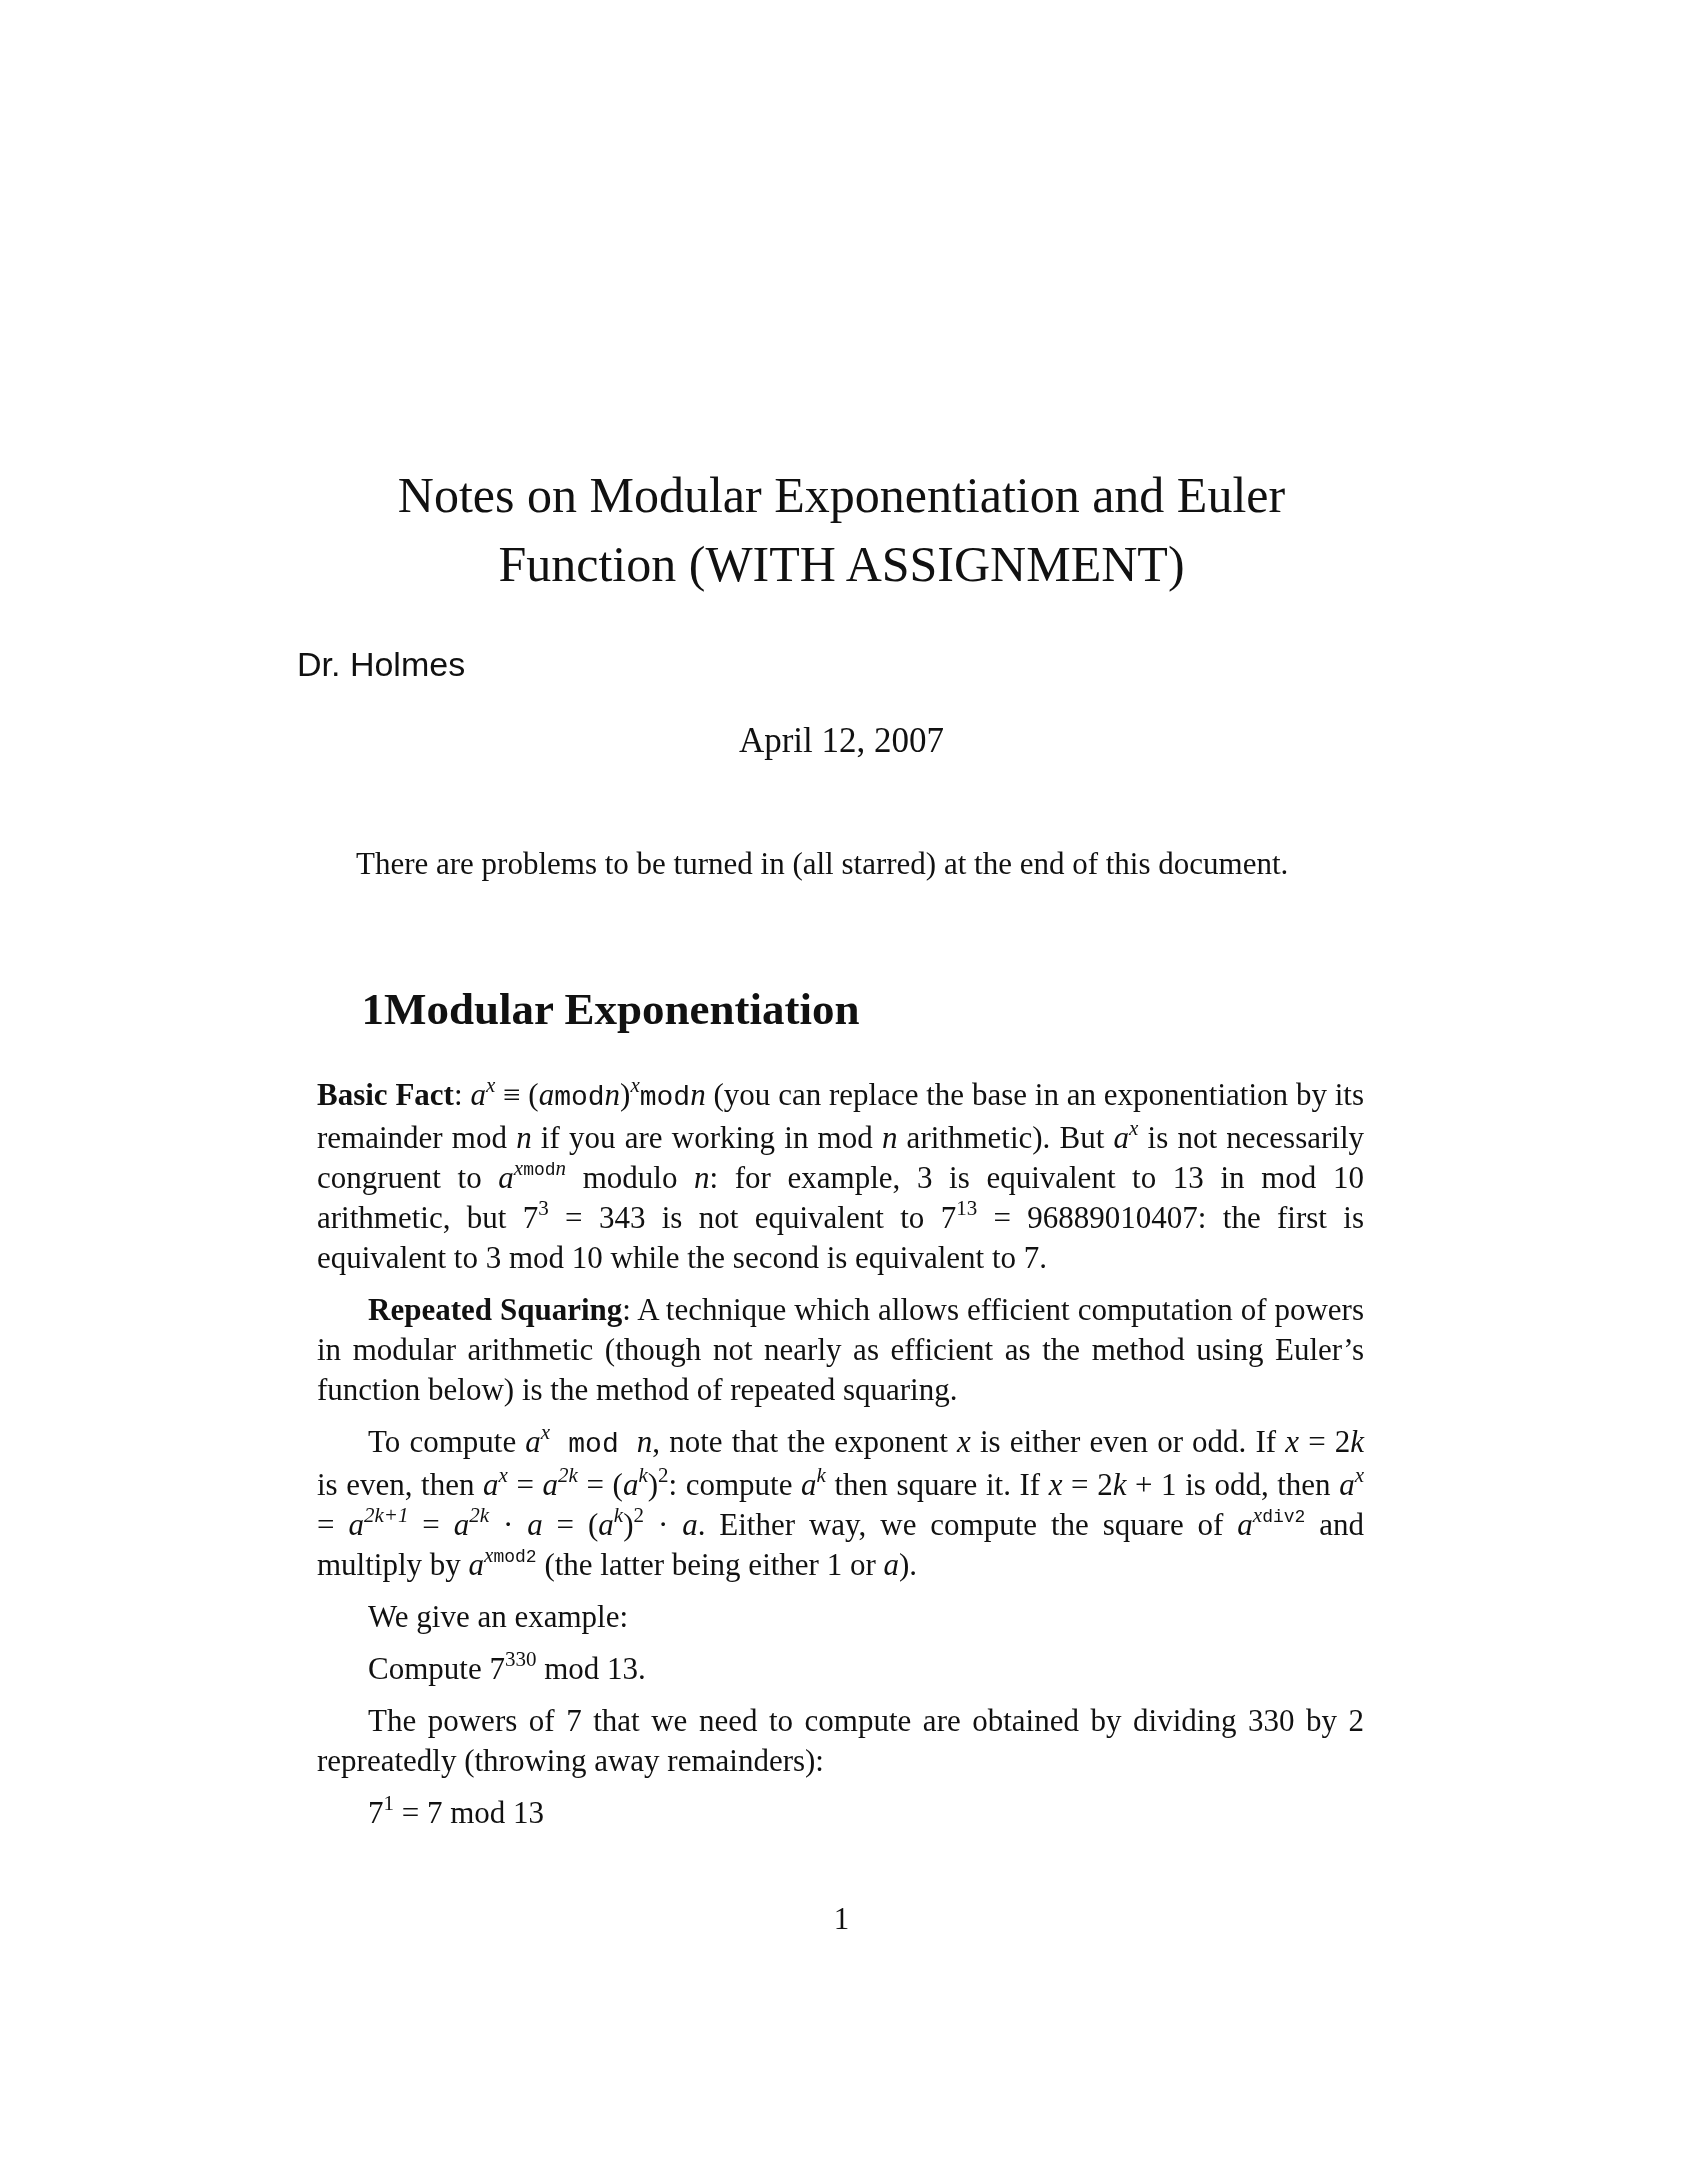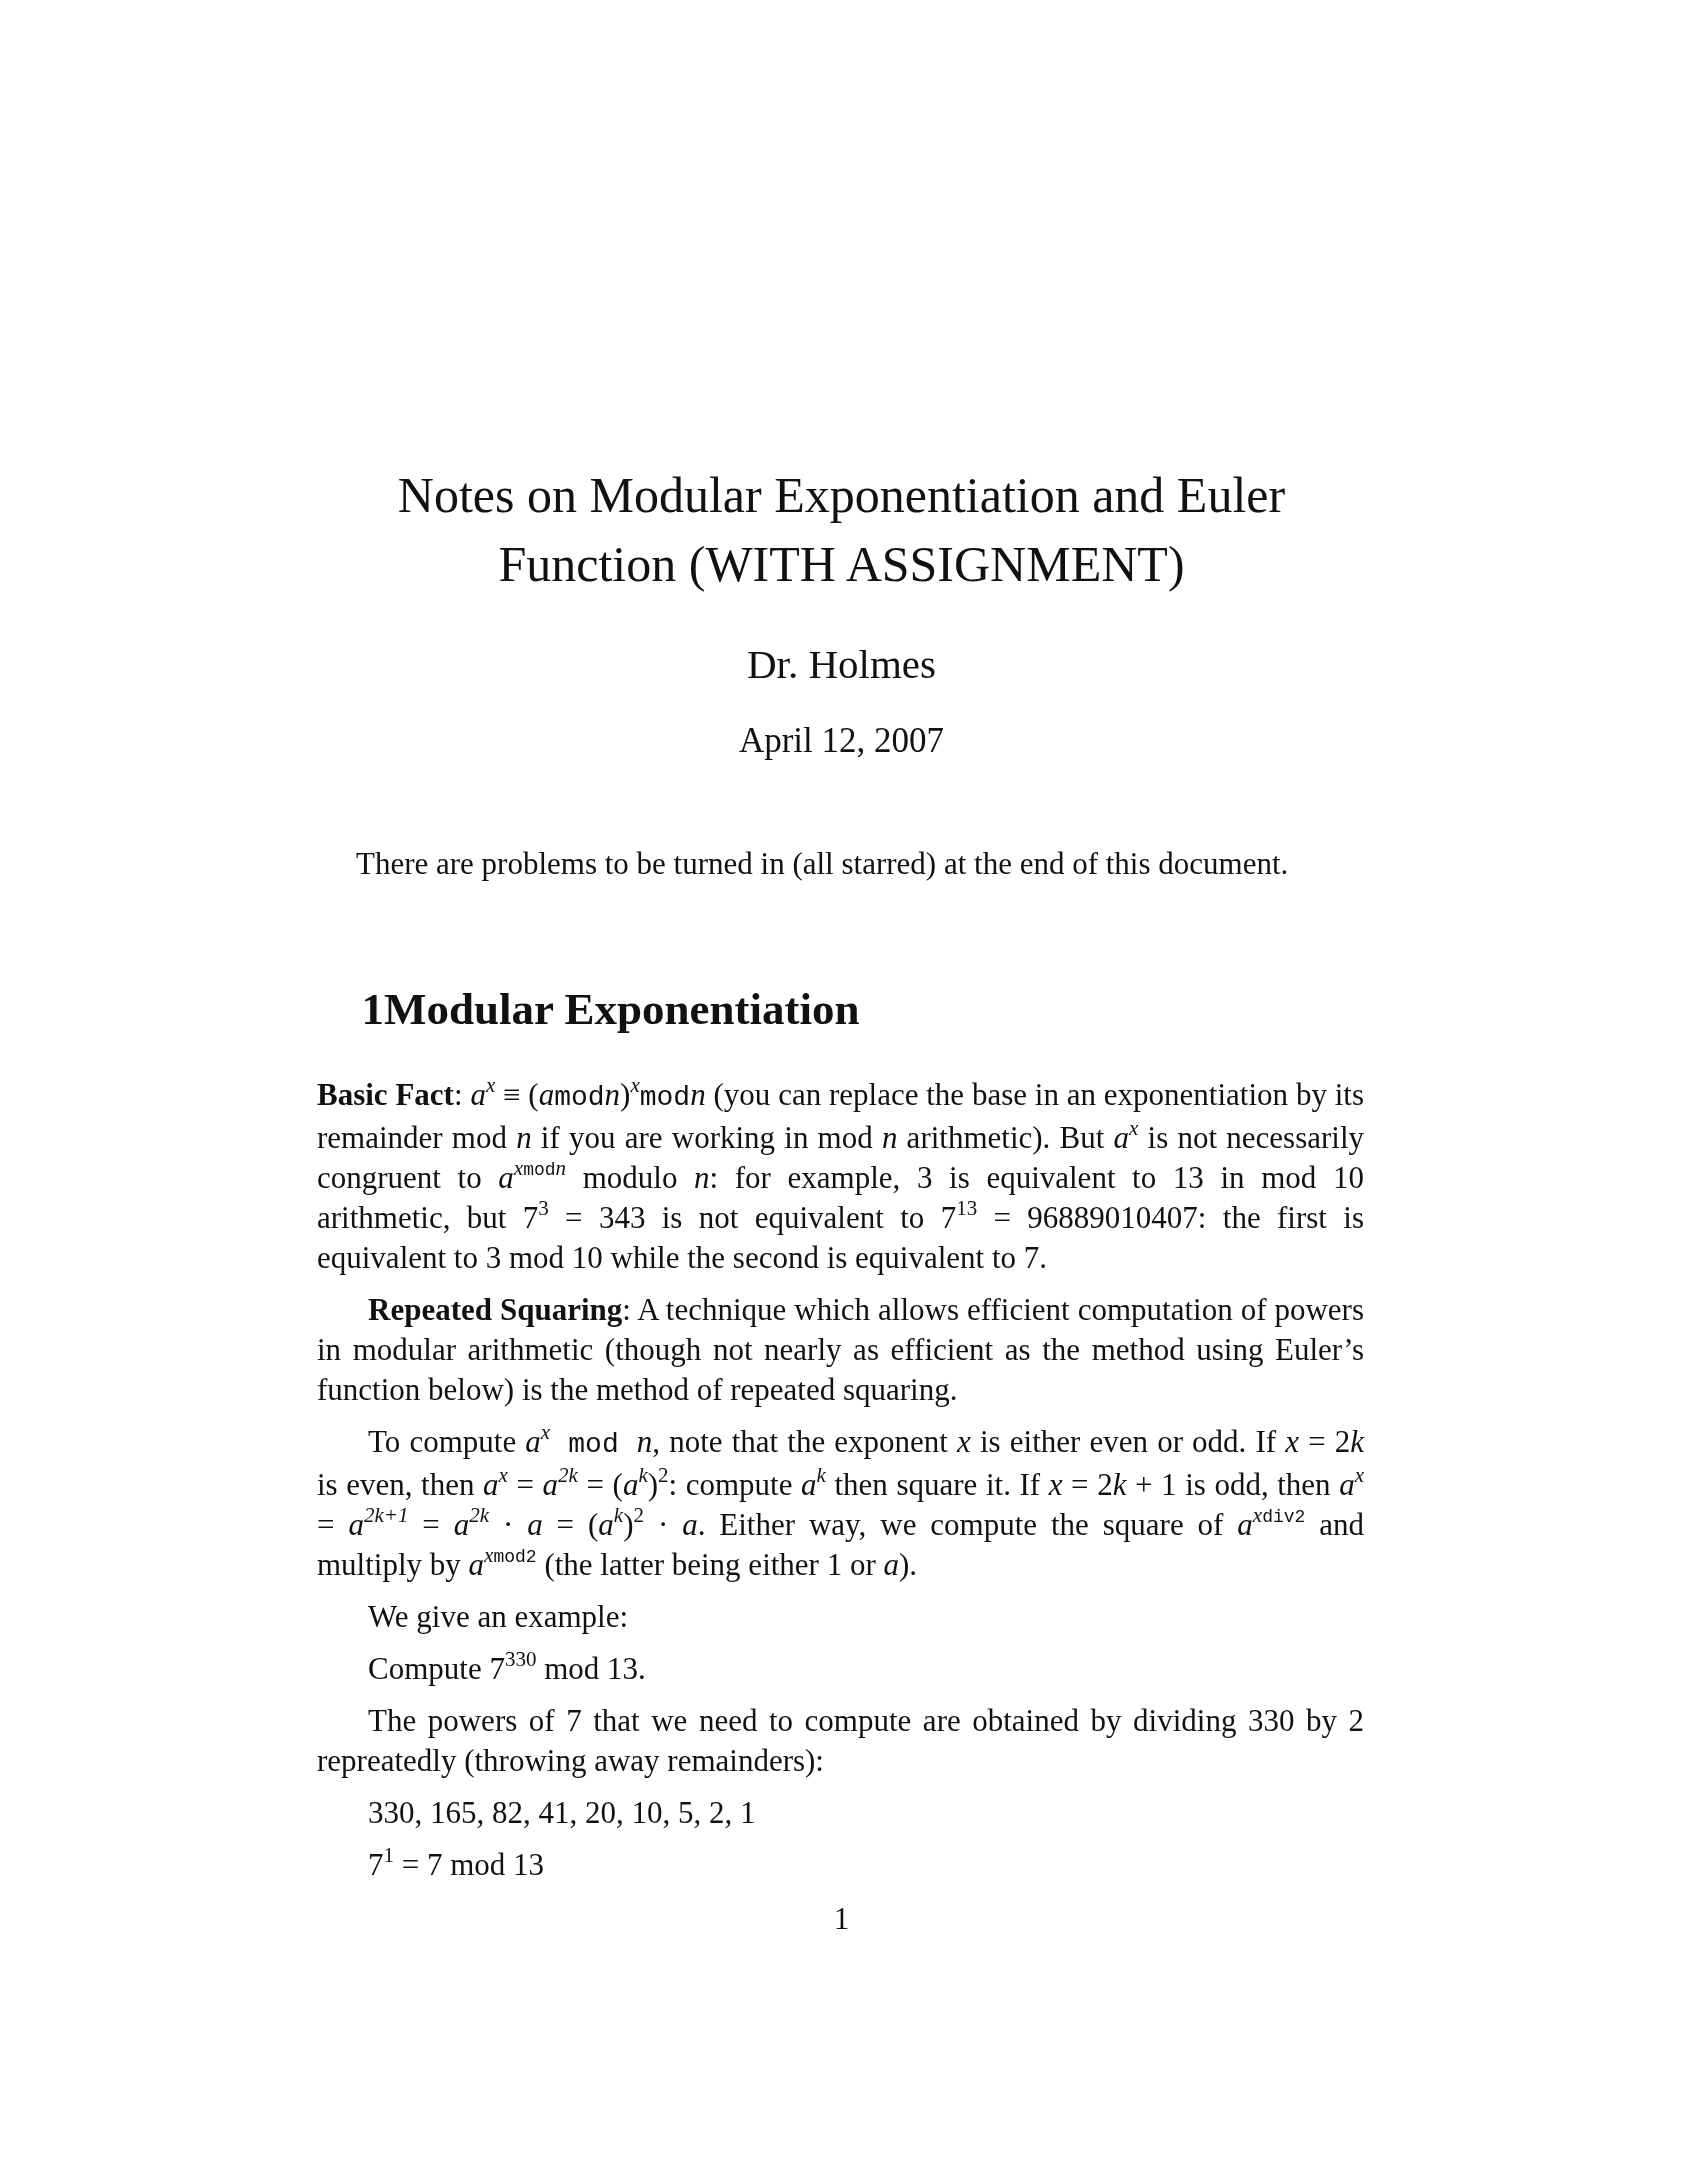--- a/index.html
+++ b/index.html
@@ -9,22 +9,22 @@
     color: #111111;
   }
   .page { position: absolute; left: 0; top: 0; width: 1587px; height: 2178px; background: #fff; }
   .title {
     position: absolute; left: 297px; width: 1089px; top: 461px;
     text-align: center; font-size: 50px; line-height: 69px; font-weight: normal;
     font-family: "Liberation Serif", "DejaVu Serif", serif; letter-spacing: 0px;
   }
   .author {
     position: absolute; left: 297px; width: 1089px; top: 642px;
-    text-align: center; font-size: 41px; line-height: 44px;
-    font-family: Liberation Serif, serif;
+    font-size: 34px; line-height: 44px;
+    font-family: Liberation Sans, sans-serif;
   }
   .date {
     position: absolute; left: 297px; width: 1089px; top: 719px;
     text-align: center; font-size: 35px; line-height: 44px;
     font-family: "Liberation Serif", serif;
   }
   .body-text {
     position: absolute; left: 305px; width: 1071px;
     font-family: "Liberation Serif", serif;
     font-size: 31px; line-height: 40px; text-align: justify;
@@ -76,21 +76,20 @@
     <p class="indent"><b>Repeated Squaring</b><span>: A technique which allows efficient computation of powers in modular arithmetic (though not nearly as efficient as the method using Euler’s function below) is the method of repeated squaring.</span></p>
 
     <p class="indent"><span>To compute </span><span class="math">a</span><sup class="math">x</sup><span class="tt"> mod </span><span class="math">n</span><span>, note that the exponent </span><span class="math">x</span><span> is either even or odd. If </span><span class="math">x</span><span> = 2</span><span class="math">k</span><span> is even, then </span><span class="math">a</span><sup class="math">x</sup><span> = </span><span class="math">a</span><sup class="math">2k</sup><span> = (</span><span class="math">a</span><sup class="math">k</sup><span>)</span><sup>2</sup><span>: compute </span><span class="math">a</span><sup class="math">k</sup><span> then square it. If </span><span class="math">x</span><span> = 2</span><span class="math">k</span><span> + 1 is odd, then </span><span class="math">a</span><sup class="math">x</sup><span> = </span><span class="math">a</span><sup class="math">2k+1</sup><span> = </span><span class="math">a</span><sup class="math">2k</sup><span> · </span><span class="math">a</span><span> = (</span><span class="math">a</span><sup class="math">k</sup><span>)</span><sup>2</sup><span> · </span><span class="math">a</span><span>. Either way, we compute the square of </span><span class="math">a</span><sup><span class="math">x</span><span class="tt">div2</span></sup><span> and multiply by </span><span class="math">a</span><sup><span class="math">x</span><span class="tt">mod2</span></sup><span> (the latter being either 1 or </span><span class="math">a</span><span>).</span></p>
 
     <p class="plain-line">We give an example:</p>
 
     <p class="plain-line"><span>Compute 7</span><sup>330</sup><span> mod 13.</span></p>
 
     <p class="indent">The powers of 7 that we need to compute are obtained by dividing 330 by 2 repreatedly (throwing away remainders):</p>
 
-    <p class="plain-line">330, 165, 82, 41, 20, 10, 5, 2, 1</p>
 
     <p class="plain-line"><span>7</span><sup>1</sup><span> = 7 mod 13</span></p>
 
   </div>
 
   <div class="page-number">1</div>
 </div>
 
 
 </body></html>

